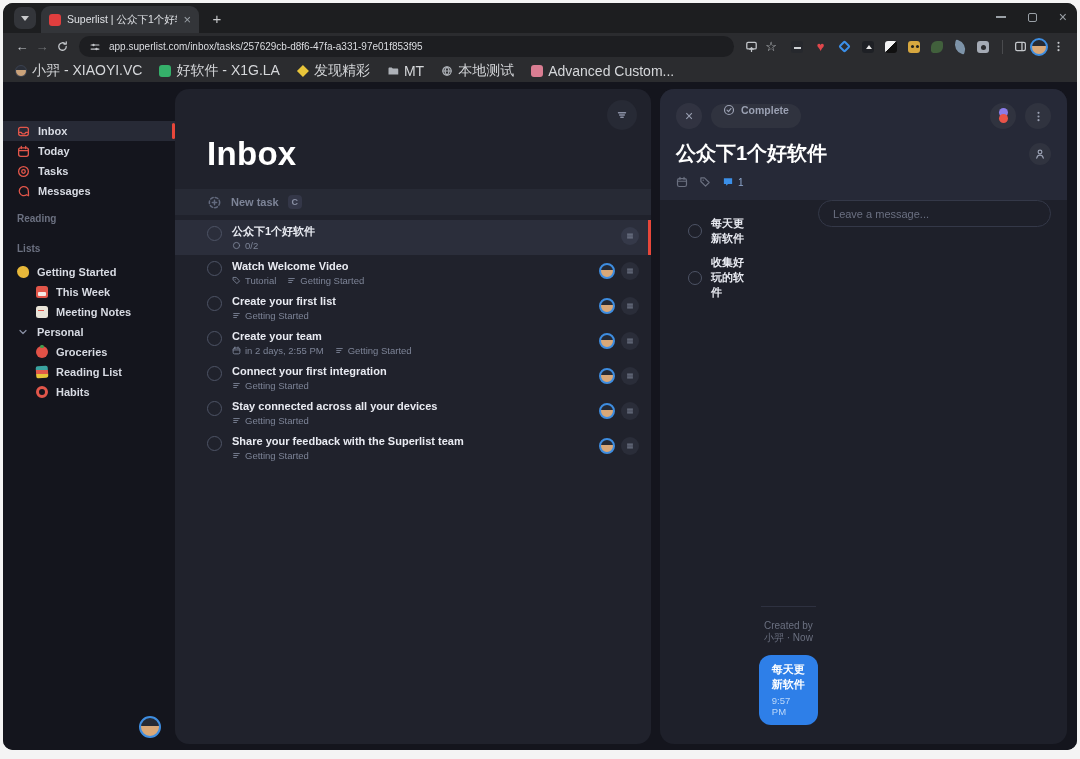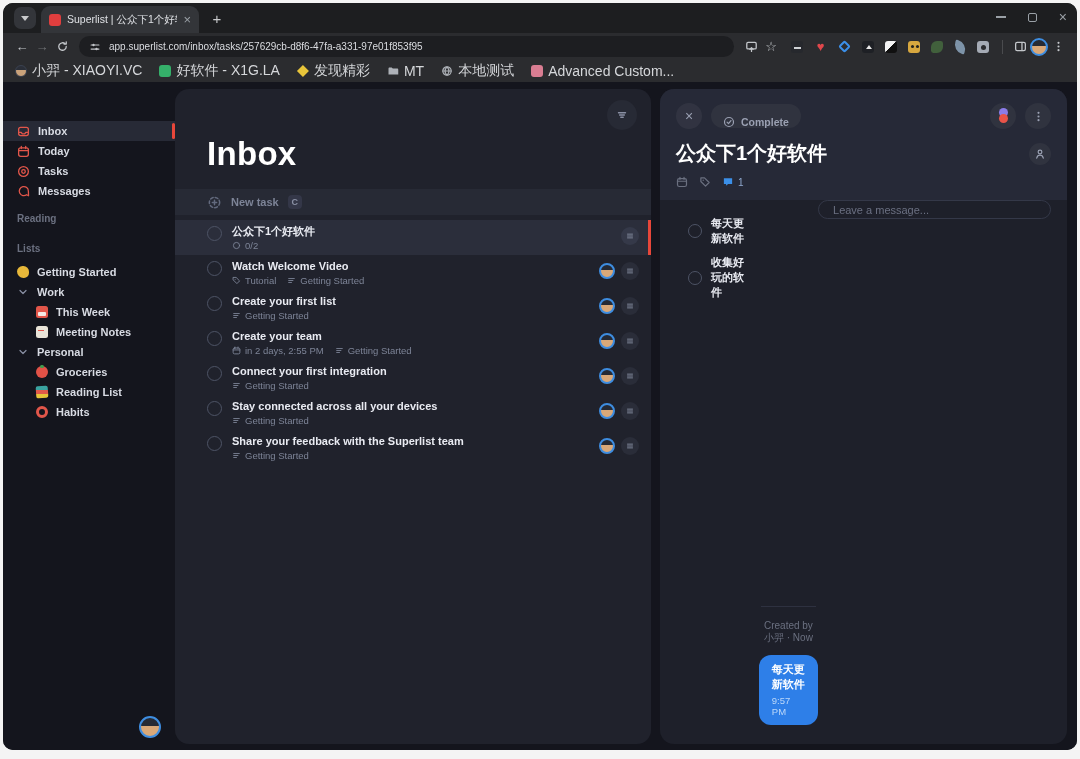--- a/index.html
+++ b/index.html
@@ -104,21 +104,21 @@
               display:flex; align-items:center; justify-content:center; cursor:pointer; }
   .row-menu .ic { width:10px; height:10px; }
   .task-row.selected .row-menu { background:#353949; }
 
   
   .detail-header { background:#262937; padding:14px 16px 12px; }
   .dh-top { display:flex; align-items:center; gap:9px; }
   .close-btn { width:26px; height:26px; border-radius:50%; background:rgba(255,255,255,0.05); color:#9aa0b2;
                font-size:14px; display:flex; align-items:center; justify-content:center; cursor:pointer; }
   .complete-btn { height:24px; border-radius:12px; background:#30333f; color:#9aa0b2; font-size:10.5px; font-weight:bold;
-                  display:flex; align-items:flex-end; gap:6px; padding:0 12px; cursor:pointer; }
+                  display:flex; align-items:flex-start; gap:6px; padding:0 12px; cursor:pointer; }
   .complete-btn .ic { width:12px; height:12px; }
   .dh-spacer { flex:1; }
   .presence-btn { width:26px; height:26px; border-radius:50%; background:#30333f; position:relative; cursor:pointer; }
   .presence-btn::before { content:""; position:absolute; left:8.5px; top:5px; width:9px; height:9px; border-radius:50%; background:#8b7ce8; }
   .presence-btn::after { content:""; position:absolute; left:8.5px; top:11px; width:9px; height:9px; border-radius:50%; background:#e85449; }
   .kebab-btn { width:26px; height:26px; border-radius:50%; background:#30333f; color:#9aa0b2;
                display:flex; align-items:center; justify-content:center; cursor:pointer; }
   .kebab-btn .ic { width:13px; height:13px; }
   .dh-title-row { display:flex; align-items:center; margin-top:11px; }
   .detail-title { flex:1; color:#ffffff; font-size:20px; font-weight:800; }
@@ -138,21 +138,21 @@
   .subtask-label { color:#e9ebf2; font-size:11px; font-weight:bold; }
 
   .detail-footer { margin-top:auto; text-align:center; }
   .df-divider { height:1px; background:#2e3140; margin:0 2px 13px; }
   .created-line { color:#6b7080; font-size:10px; }
   .date-line { color:#6b7080; font-size:10px; margin-top:11px; }
   .toast { margin:10px 0 9px auto; width:fit-content; background:#2e7fe8; border-radius:12px;
            padding:7px 13px 8px; text-align:left; cursor:pointer; }
   .toast-text { color:#ffffff; font-size:11px; font-weight:bold; }
   .toast-time { color:#bcd8f9; font-size:9.5px; margin-top:3px; }
-  .message-input { width:100%; height:19px; background:transparent; border:1px solid #343848; border-radius:14px;
+  .message-input { width:100%; height:27px; background:transparent; border:1px solid #343848; border-radius:14px;
                    padding:0 14px; color:#9aa0b2; font-size:11px; outline:none; font-family:"Liberation Sans",sans-serif; }
   .message-input::placeholder { color:#6b7082; }
 
   
   .ic svg { width:100%; height:100%; display:block; }
 
   
   .chip { width:12px; height:12px; display:inline-block; position:relative; flex:none; }
   .avatar-favicon { border-radius:50%; background:linear-gradient(#2b2f38 45%, #caa27a 45%); border:1px solid #3a4150; }
   .green-favicon { background:#35b06a; border-radius:3px; }
@@ -347,28 +347,20 @@
             </span>
             <span>Messages</span>
           </div>
         </nav>
       <div class="side-label first">Reading</div>
       <div class="side-label">Lists</div>
       <div class="side-lists" id="side-lists">
           <div class="side-list-item">
             <span class="chip clap-icon"></span>
             <span>Getting Started</span>
-          </div>
-          <div class="side-list-item">
-            <span class="ic">
-              <svg viewBox="0 0 16 16" fill="none" stroke="currentColor" stroke-width="1.6" stroke-linecap="round" stroke-linejoin="round">
-                <path d="M4 6l4 4 4-4"></path>
-              </svg>
-            </span>
-            <span>Work</span>
           </div>
           <div class="side-list-item indent">
             <span class="chip week-calendar-icon"></span>
             <span>This Week</span>
           </div>
           <div class="side-list-item indent">
             <span class="chip notes-icon"></span>
             <span>Meeting Notes</span>
           </div>
           <div class="side-list-item">

